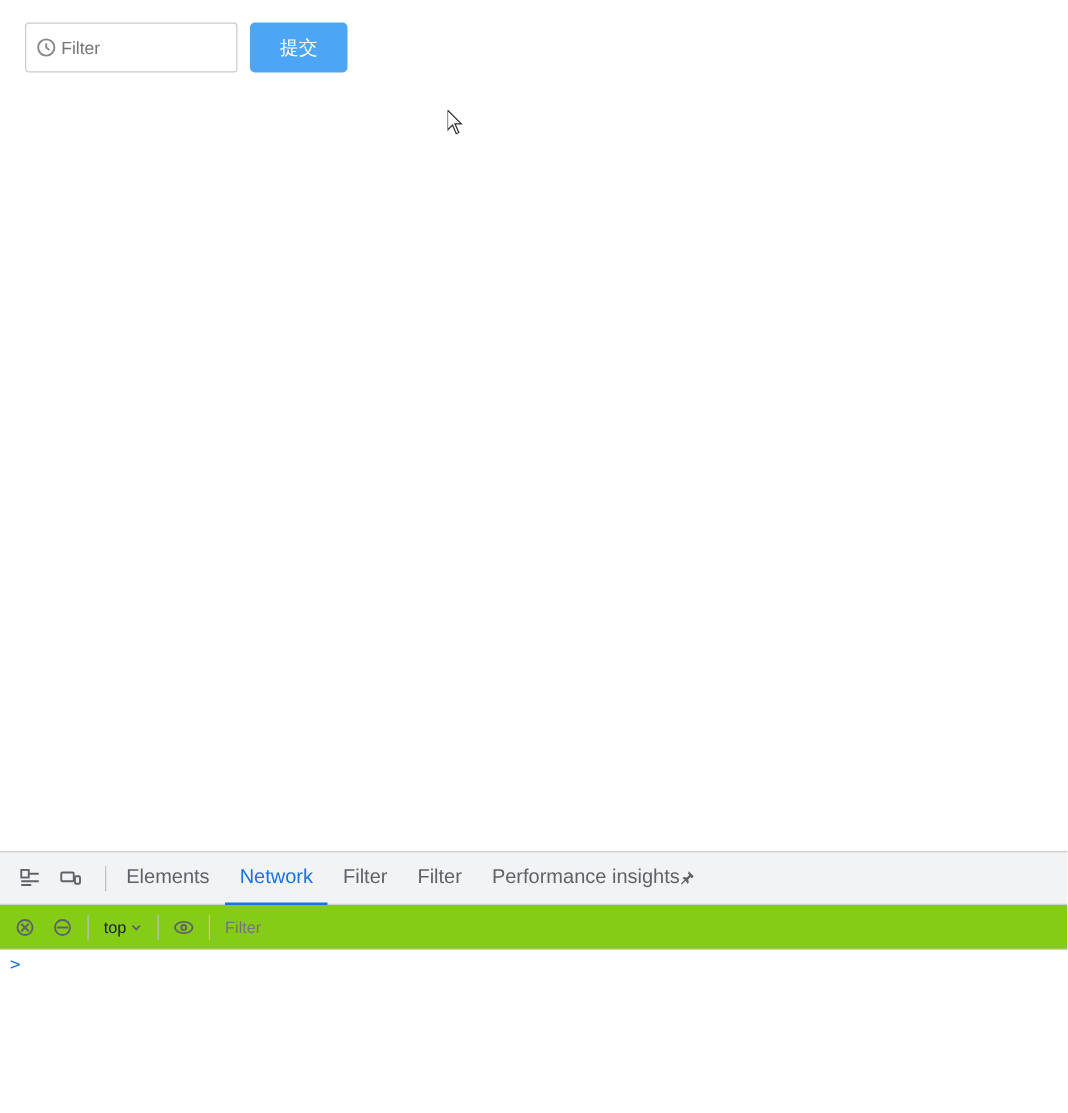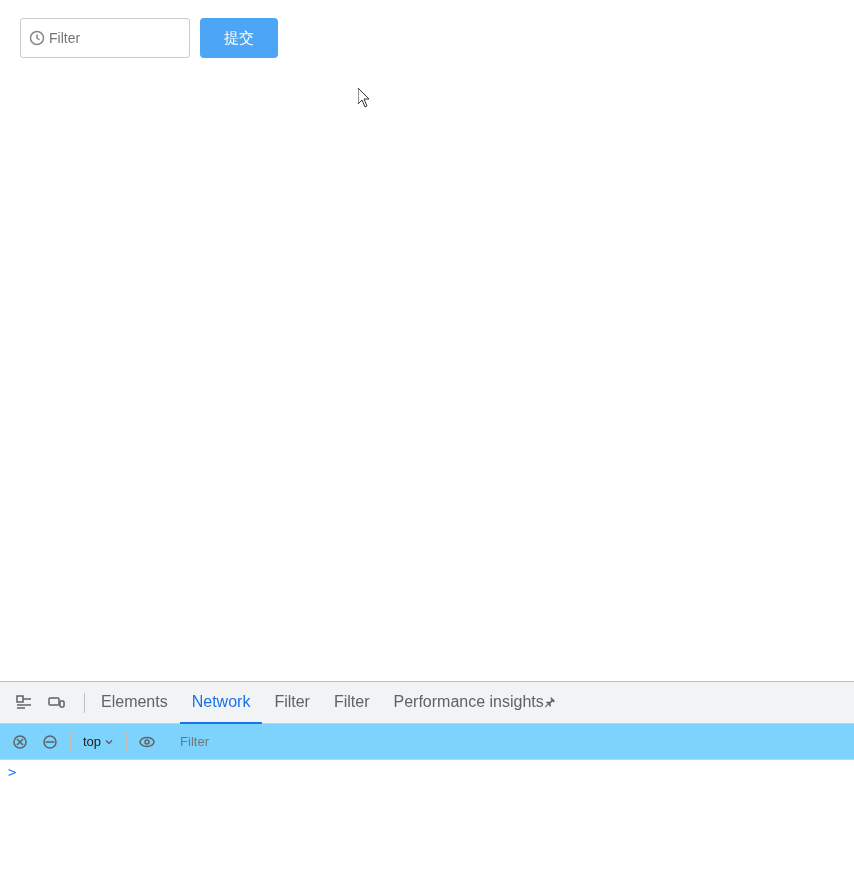--- a/index.html
+++ b/index.html
@@ -164,21 +164,21 @@
       display: flex;
       align-items: center;
       gap: 0;
     }
 
     
     .devtools-toolbar {
       display: flex;
       align-items: center;
       height: 36px;
-      background: #7dd3fc;
+      background: #84cc16;
       border-bottom: 1px solid #d0d0d0;
       padding: 0 6px;
       gap: 2px;
     }
 
     .toolbar-icon-btn {
       width: 28px;
       height: 28px;
       display: flex;
       align-items: center;

